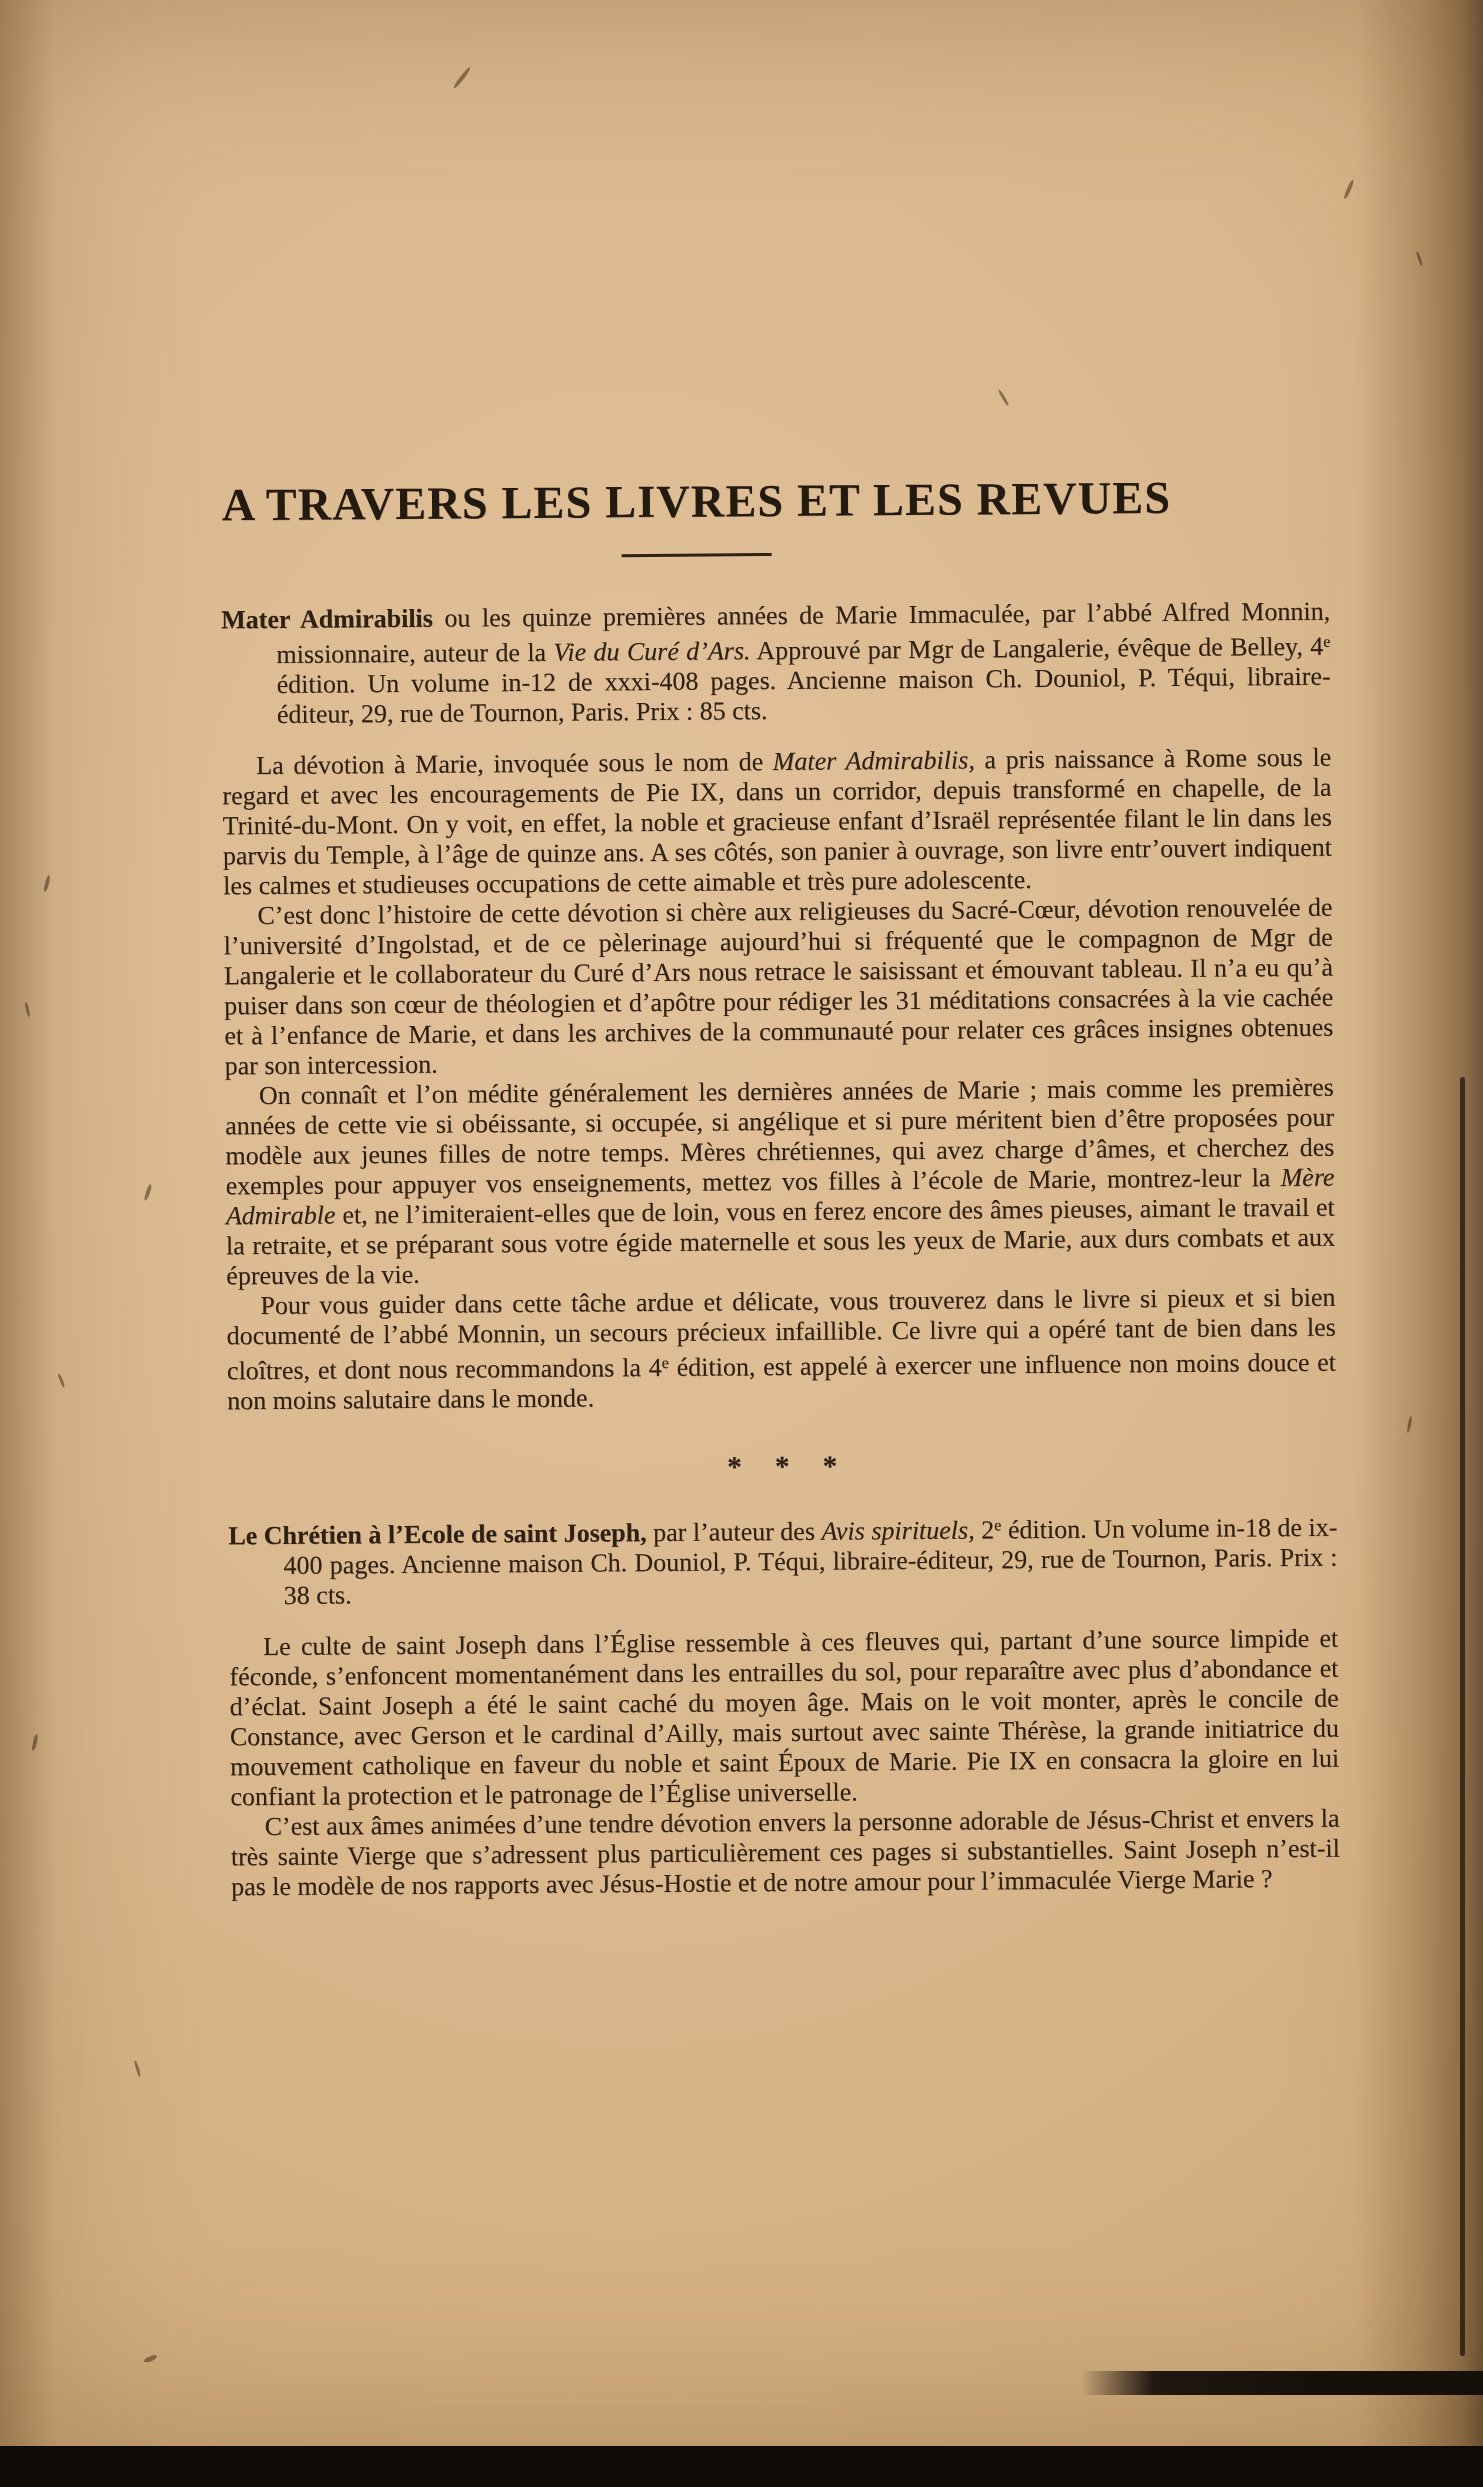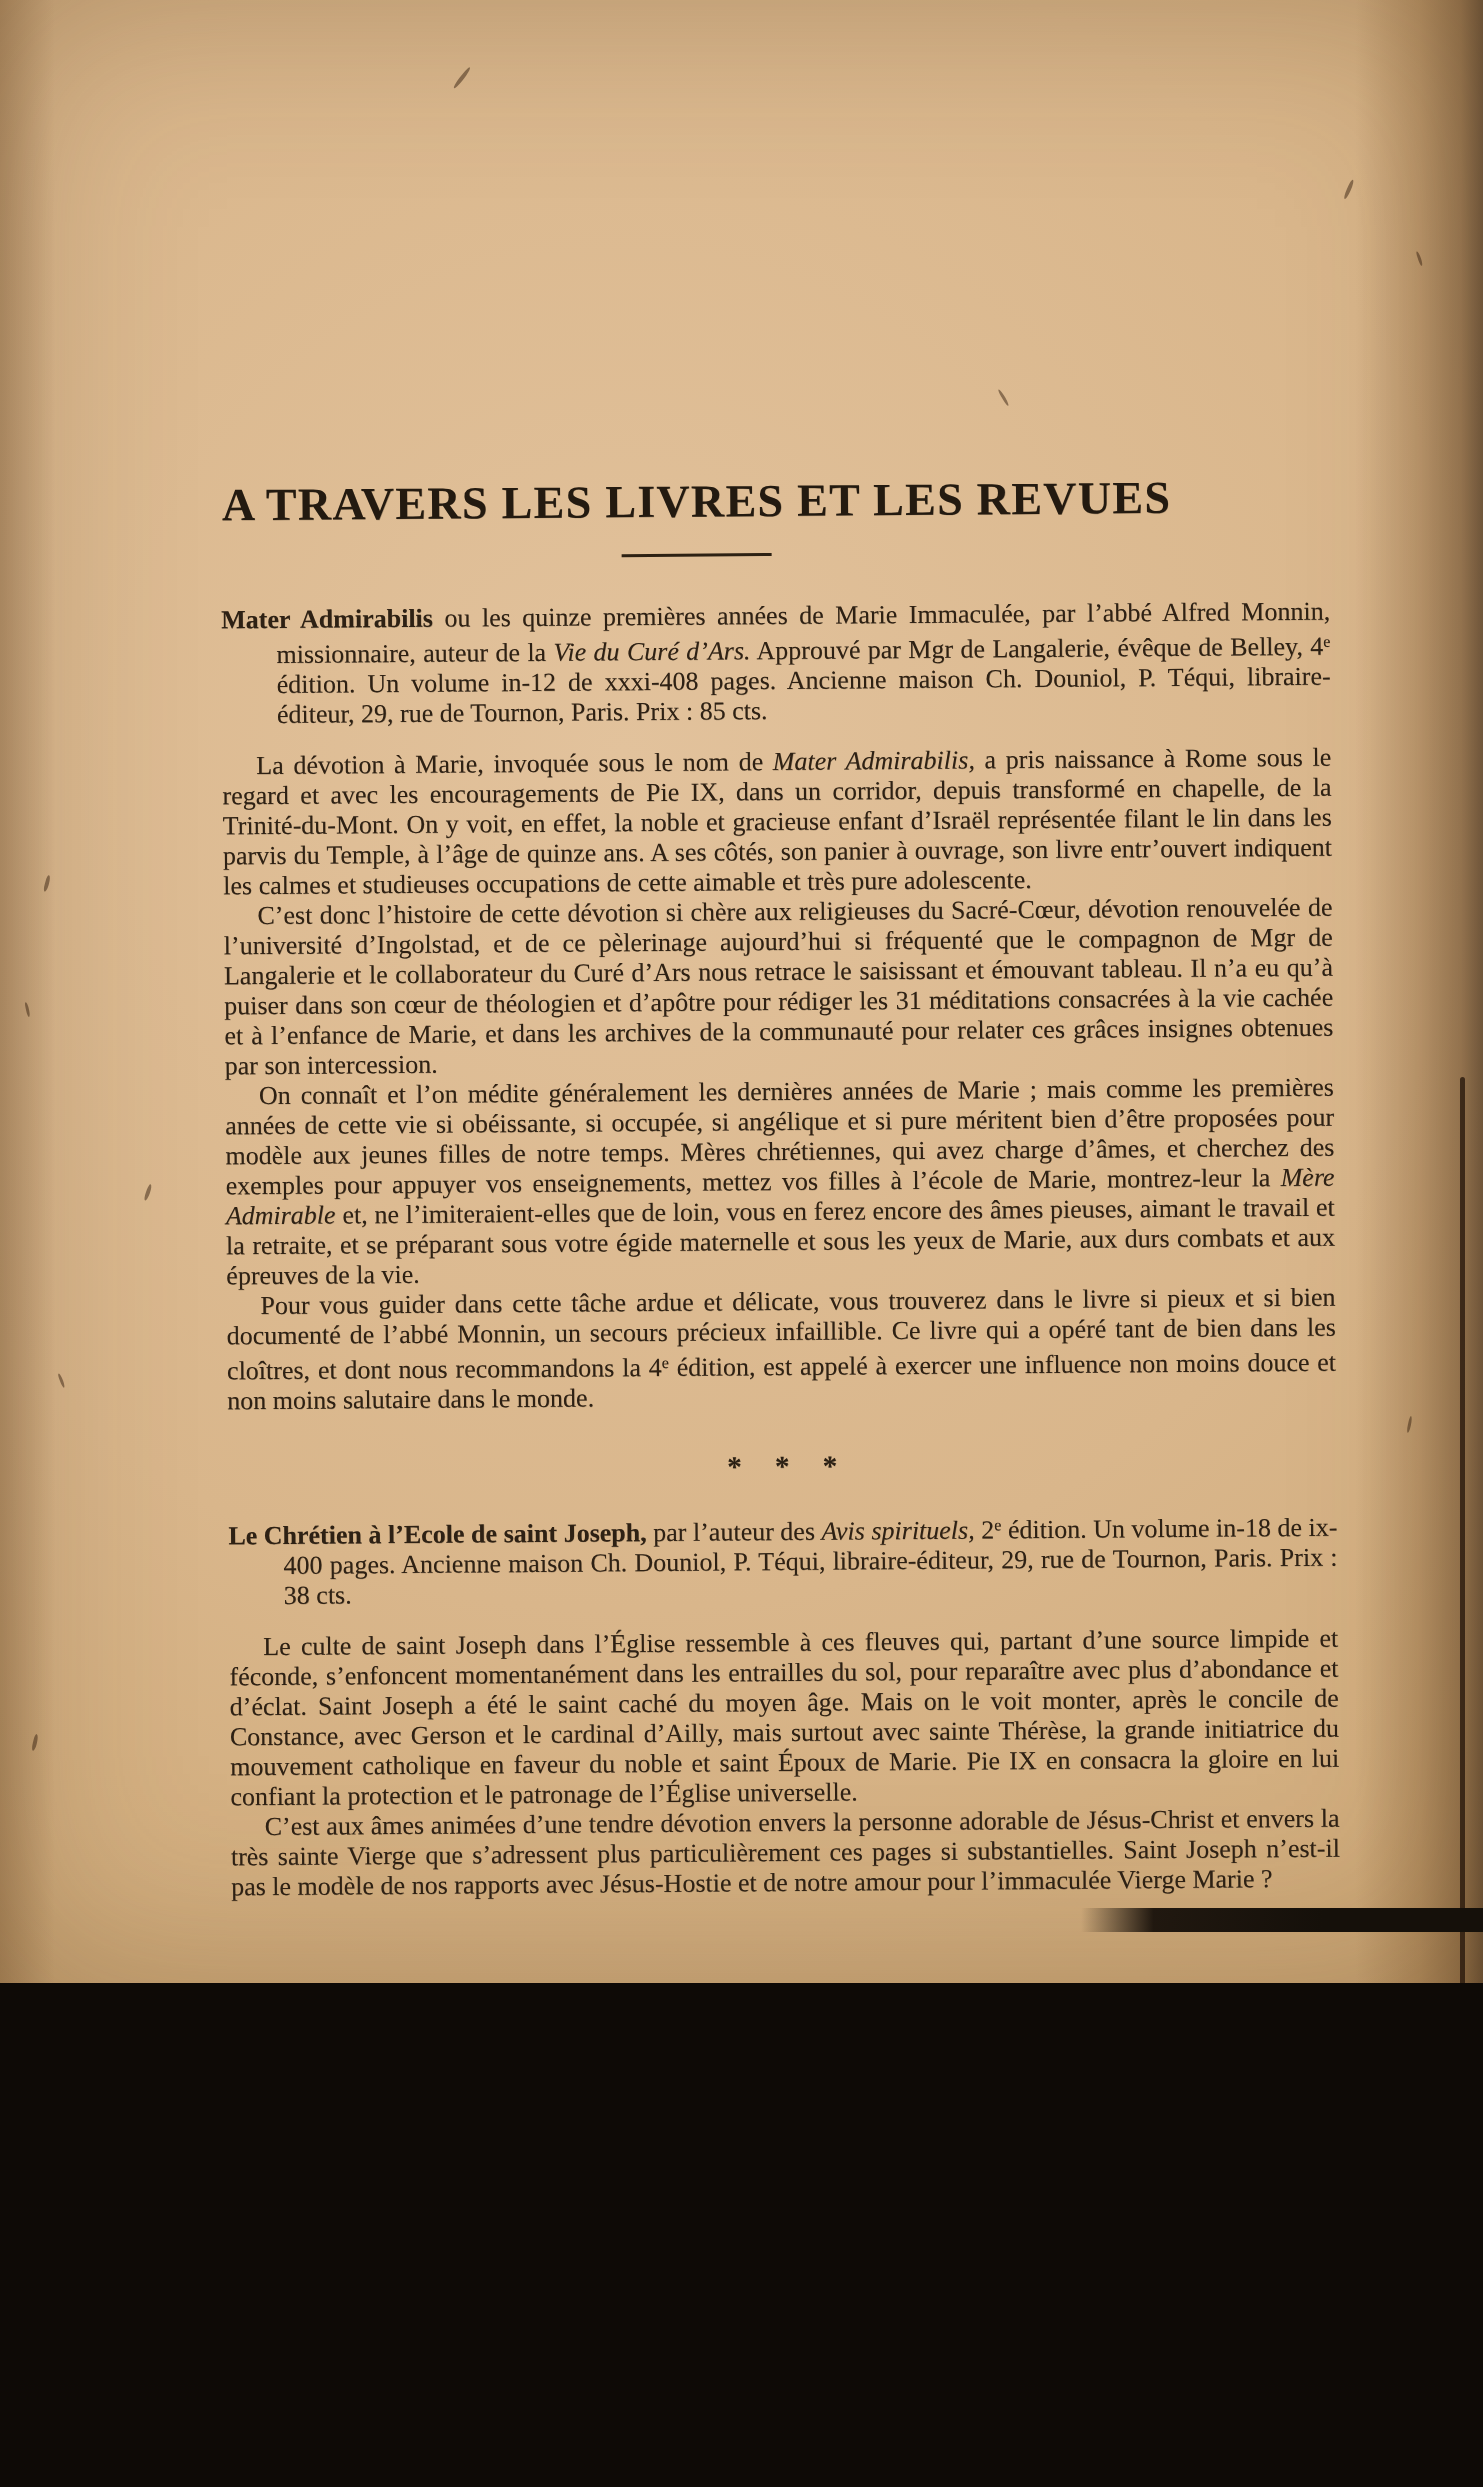--- a/index.html
+++ b/index.html
@@ -2,21 +2,21 @@
 <html style="font-size:13.7px"><head>
 <meta charset="utf-8">
 <style>
   html, body { margin: 0; padding: 0; }
   body {
     width: 1484px; height: 2487px; overflow: hidden;
     background: #0e0a06;
     font-family: "Liberation Serif", "DejaVu Serif", serif;
   }
   .page {
-    position: relative; width: 1484px; height: 1983px; overflow: hidden;
+    position: relative; width: 1484px; height: 2446px; overflow: hidden;
     background-color: #d8b58a;
     background-image: radial-gradient(ellipse 120% 90% at 42% 38%,
       #e2c29c 0%, #d9b68b 48%, #cda876 85%, #c29a67 100%);
     box-shadow: inset 0 0 189px rgba(90, 58, 26, 0.32);
     color: #2e2114;
   }
   .edge-left {
     position: absolute; top: 0; left: 0; bottom: 0; width: 55px;
     background: linear-gradient(to right, rgba(96,62,28,.30), rgba(96,62,28,0));
     pointer-events: none;

